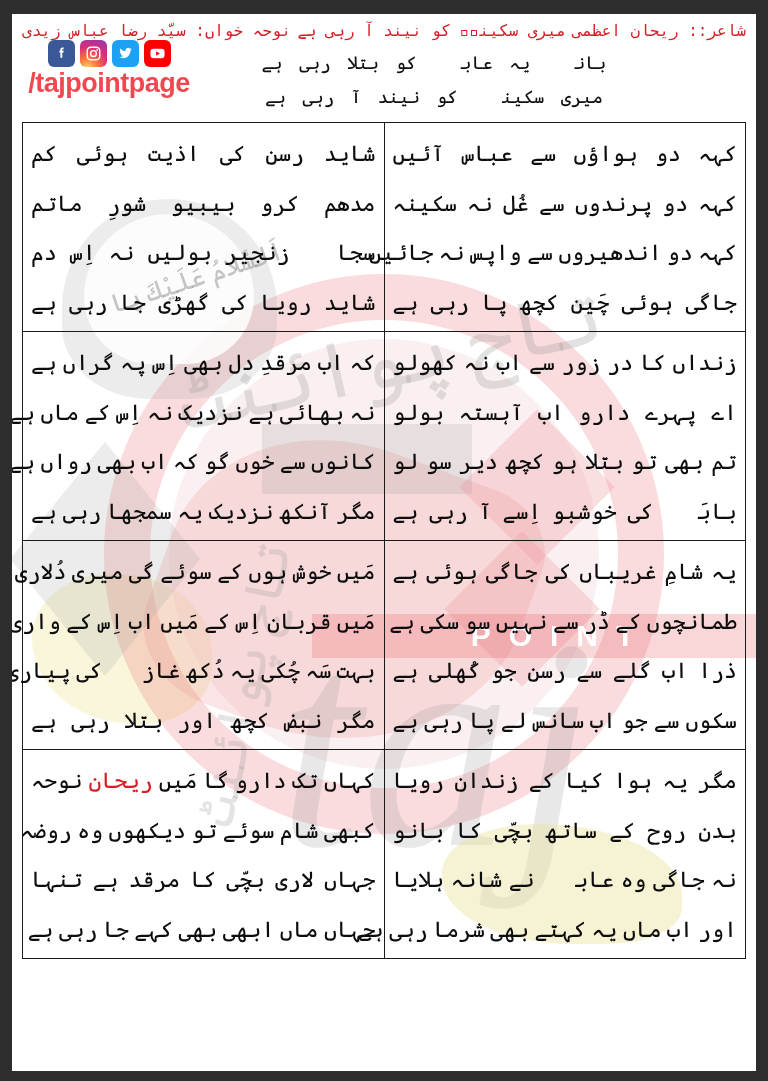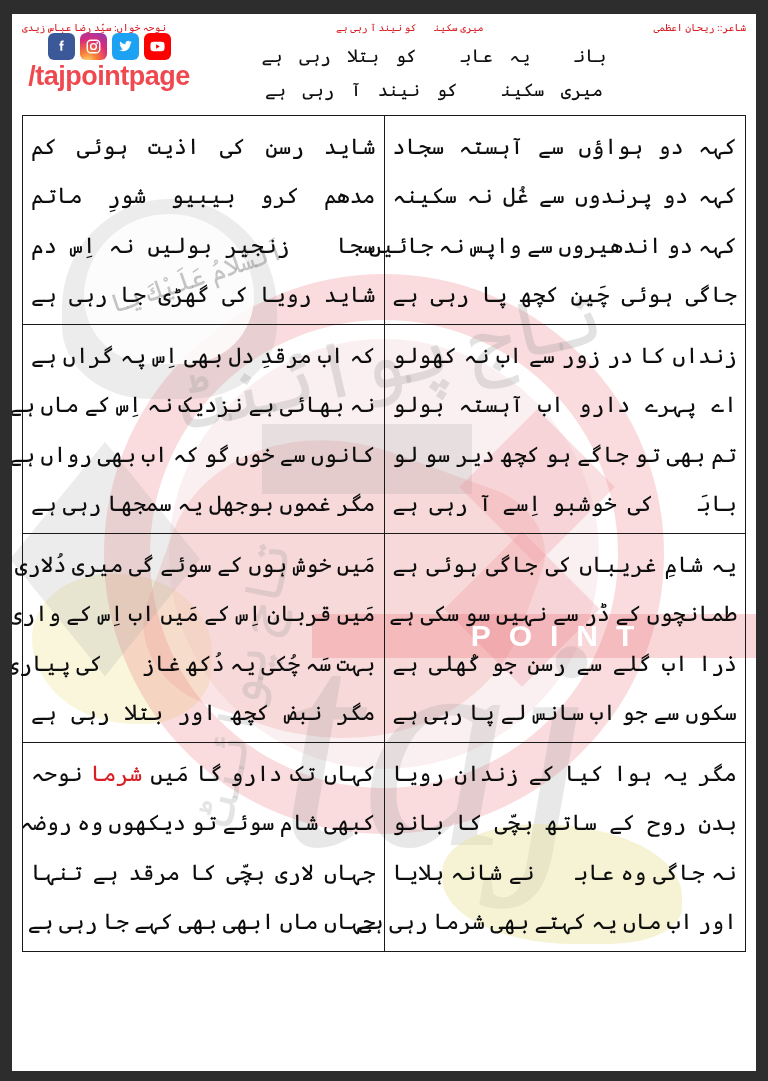--- a/index.html
+++ b/index.html
@@ -211,23 +211,24 @@
 
   .header-row {
     display: flex;
     align-items: flex-start;
     justify-content: space-between;
     padding: 8px 10px 0 10px;
     direction: rtl;
   }
   .header-credit {
     color: #d81f26;
-    font-size: 10px;
+    font-size: 16px;
     white-space: nowrap;
     line-height: 1.25;
+    font-family: Liberation Mono, monospace;
   }
 
   .chorus-block {
     position: relative;
     margin-top: 4px;
     padding: 0 14px;
     direction: rtl;
   }
   .chorus-line {
     text-align: center;
@@ -374,44 +375,44 @@
         </div>
 
         <div class="chorus-line">بانوؑ یہ عابدؑ کو بتلا رہی ہے</div>
         <div class="chorus-line">میری سکینہؑ کو نیند آ رہی ہے</div>
       </div>
 
       <table class="lyrics-table">
         <tbody>
           <tr>
             <td>
-              <div class="verse-line">کہہ دو ہواؤں سے آہستہ سجاد</div>
+              <div class="verse-line">کہہ دو ہواؤں سے عباس آئیں</div>
               <div class="verse-line">کہہ دو پرندوں سے غُل نہ سکینہ</div>
               <div class="verse-line">کہہ دو اندھیروں سے واپس نہ جائیں</div>
               <div class="verse-line">جاگی ہوئی چَین کچھ پا رہی ہے</div>
             </td>
             <td>
               <div class="verse-line">شاید رسن کی اذیت ہوئی کم</div>
               <div class="verse-line">مدھم کرو بیبیو شورِ ماتم</div>
               <div class="verse-line">سجادؑ زنجیر بولیں نہ اِس دم</div>
               <div class="verse-line">شاید رویا کی گھڑی جا رہی ہے</div>
             </td>
           </tr>
           <tr>
             <td>
               <div class="verse-line">زنداں کا در زور سے اب نہ کھولو</div>
               <div class="verse-line">اے پہرے دارو اب آہستہ بولو</div>
-              <div class="verse-line">تم بھی تو جاگے ہو کچھ دیر سو لو</div>
+              <div class="verse-line">تم بھی تو بتلا ہو کچھ دیر سو لو</div>
               <div class="verse-line">بابَاؑ کی خوشبو اِسے آ رہی ہے</div>
             </td>
             <td>
               <div class="verse-line tight">کہ اب مرقدِ دل بھی اِس پہ گراں ہے</div>
               <div class="verse-line tight">نہ بھائی ہے نزدیک نہ اِس کے ماں ہے</div>
               <div class="verse-line tight">کانوں سے خوں گو کہ اب بھی رواں ہے</div>
-              <div class="verse-line">مگر غموں بوجھل یہ سمجھا رہی ہے</div>
+              <div class="verse-line">مگر آنکھ نزدیک یہ سمجھا رہی ہے</div>
             </td>
           </tr>
           <tr>
             <td>
               <div class="verse-line">یہ شامِ غریباں کی جاگی ہوئی ہے</div>
               <div class="verse-line">طمانچوں کے ڈر سے نہیں سو سکی ہے</div>
               <div class="verse-line">ذرا اب گلے سے رسن جو کُھلی ہے</div>
               <div class="verse-line">سکوں سے جو اب سانس لے پا رہی ہے</div>
             </td>
             <td>
@@ -422,21 +423,21 @@
             </td>
           </tr>
           <tr>
             <td>
               <div class="verse-line">مگر یہ ہوا کیا کے زندان رویا</div>
               <div class="verse-line">بدن روح کے ساتھ بچّی کا بانو</div>
               <div class="verse-line">نہ جاگی وہ عابدؑ نے شانہ ہلایا</div>
               <div class="verse-line tight">اور اب ماں یہ کہتے بھی شرما رہی ہے</div>
             </td>
             <td>
-              <div class="verse-line"><span>کہاں تک دارو گا مَیں </span><span class="poet-name">شرما</span><span> نوحہ</span></div>
+              <div class="verse-line"><span>کہاں تک دارو گا مَیں </span><span class="poet-name">ریحان</span><span> نوحہ</span></div>
               <div class="verse-line"><span>کبھی شام سوئے تو دیکھوں وہ روضہ</span></div>
               <div class="verse-line"><span>جہاں لاری بچّی کا مرقد ہے تنہا</span></div>
               <div class="verse-line"><span>جہاں ماں ابھی بھی کہے جا رہی ہے</span></div>
             </td>
           </tr>
         </tbody>
       </table>
 
     </div>
   </div>

